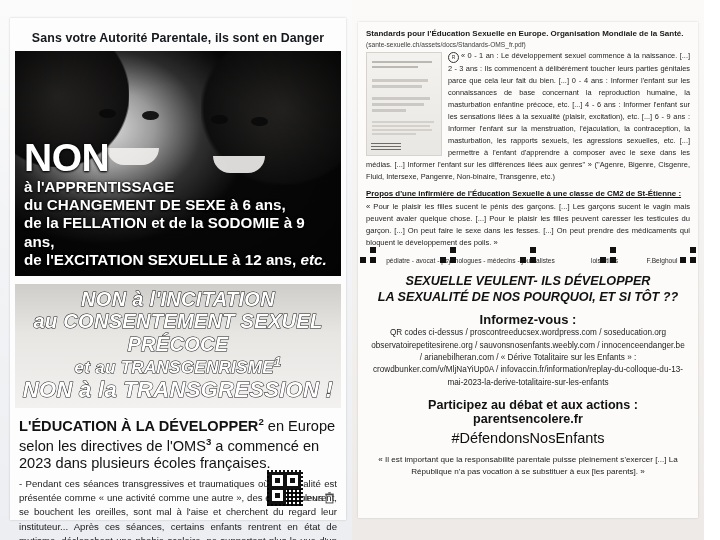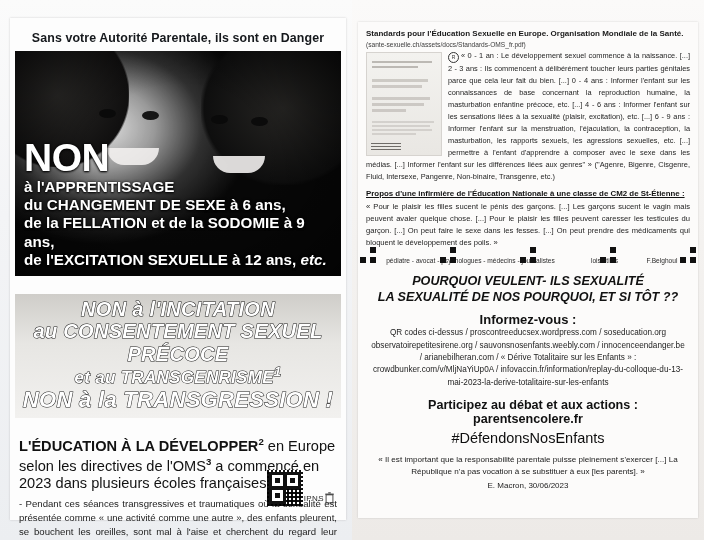--- a/index.html
+++ b/index.html
@@ -67,21 +67,21 @@
     color:#ffffff;font-weight:bold;line-height:1.13;
     text-shadow:0 0 3px rgba(0,0,0,.95),0 1px 2px rgba(0,0,0,.9);
   }
   .photo-text .non-big{
     display:block;font-size:39px;line-height:.94;letter-spacing:-.5px;margin-bottom:1px;
   }
   .photo-text .l{display:block;font-size:15.2px;line-height:1.2;}
   .photo-text .l em{font-style:italic;}
   
   .slab{
-    position:relative;margin:18px 5px;padding:4px 0 6px 0;
+    position:relative;margin:8px 5px;padding:4px 0 6px 0;
     background:linear-gradient(180deg,#cfcdc9 0%,#e7e6e3 40%,#f2f1ef 100%);
     text-align:center;overflow:hidden;
   }
   .slab .row{
     font-style:italic;font-weight:bold;color:#ffffff;
     -webkit-text-stroke:1px #141414;
     paint-order:stroke fill;
     letter-spacing:.3px;line-height:1.12;
   }
   .slab .r1{font-size:20px;}
@@ -286,21 +286,21 @@
           <div class="tblock" style="top:56px;width:34px;height:3.4px;"></div>
           <div class="tblock" style="top:68px;width:62px;height:2px;opacity:.45;"></div>
           <div class="tblock" style="top:72px;width:58px;height:2px;opacity:.45;"></div>
           <div class="tblock" style="top:76px;width:60px;height:2px;opacity:.45;"></div>
           <div class="tblock" style="top:80px;width:44px;height:2px;opacity:.45;"></div>
           <div class="tlogo"></div>
         </div>
         <div class="who-body"><span class="who-logo-inline">R</span><span>« 0 - 1 an : Le développement sexuel commence à la naissance. [...] 2 - 3 ans : Ils commencent à délibérément toucher leurs parties génitales parce que cela leur fait du bien. [...] 0 - 4 ans : Informer l'enfant sur les connaissances de base concernant la reproduction humaine, la masturbation enfantine précoce, etc. [...] 4 - 6 ans : Informer l'enfant sur les sensations liées à la sexualité (plaisir, excitation), etc. [...] 6 - 9 ans : Informer l'enfant sur la menstruation, l'éjaculation, la contraception, la masturbation, les rapports sexuels, les agressions sexuelles, etc. [...] permettre à l'enfant d'apprendre à composer avec le sexe dans les médias. [...] Informer l'enfant sur les différences liées aux genres" » ("Agenre, Bigenre, Cisgenre, Fluid, Intersexe, Pangenre, Non-binaire, Transgenre, etc.)</span></div>
       </div>
 
-      <div class="nurse-head">Propos d'une infirmière de l'Éducation Nationale à une classe de CM2 de St-Étienne :</div>
+      <div class="nurse-head">Propos d'une infirmière de l'Éducation Sexuelle à une classe de CM2 de St-Étienne :</div>
       <div class="nurse-body">« Pour le plaisir les filles sucent le pénis des garçons. [...] Les garçons sucent le vagin mais peuvent avaler quelque chose. [...] Pour le plaisir les filles peuvent caresser les testicules du garçon. [...] On peut faire le sexe dans les fesses. [...] On peut prendre des médicaments qui bloquent le développement des poils. »</div>
 
       <div class="qr-row">
         <span class="qr">
             <span class="qr-eye-bl"></span>
           </span>
         <span class="qr">
             <span class="qr-eye-bl"></span>
           </span>
         <span class="qr">
@@ -313,30 +313,29 @@
             <span class="qr-eye-bl"></span>
           </span>
       </div>
       <div class="qr-caption-row">
         <span class="qr-cap-left">pédiatre - avocat - psychologues - médecins - journalistes</span>
         <span class="qr-cap-mid">lois utiles</span>
         <span class="qr-cap-right">F.Belghoul</span>
       </div>
 
       <div class="why">
-        <div>POURQUOI VEULENT- ILS SEXUALITÉ</div>
+        <div>SEXUELLE VEULENT- ILS DÉVELOPPER</div>
         <div>LA SEXUALITÉ DE NOS POURQUOI, ET SI TÔT ??</div>
       </div>
 
       <div class="info-h">Informez-vous :</div>
       <div class="info-body">QR codes ci-dessus / proscontreeducsex.wordpress.com / soseducation.org observatoirepetitesirene.org / sauvonsnosenfants.weebly.com / innocenceendanger.be / arianebilheran.com / « Dérive Totalitaire sur les Enfants » : crowdbunker.com/v/MljNaYiUp0A / infovaccin.fr/information/replay-du-colloque-du-13-mai-2023-la-derive-totalitaire-sur-les-enfants</div>
 
       <div class="part-h">Participez au débat et aux actions :</div>
       <div class="part-site">parentsencolere.fr</div>
       <div class="hashtag">#DéfendonsNosEnfants</div>
 
       <div class="quote">« Il est important que la responsabilité parentale puisse pleinement s'exercer [...] La République n'a pas vocation à se substituer à eux [les parents]. »</div>
-      <div class="quote-src">E. Macron, 30/06/2023</div>
 
     </div>
   </div>
 
 </div>
 
 </body></html>

